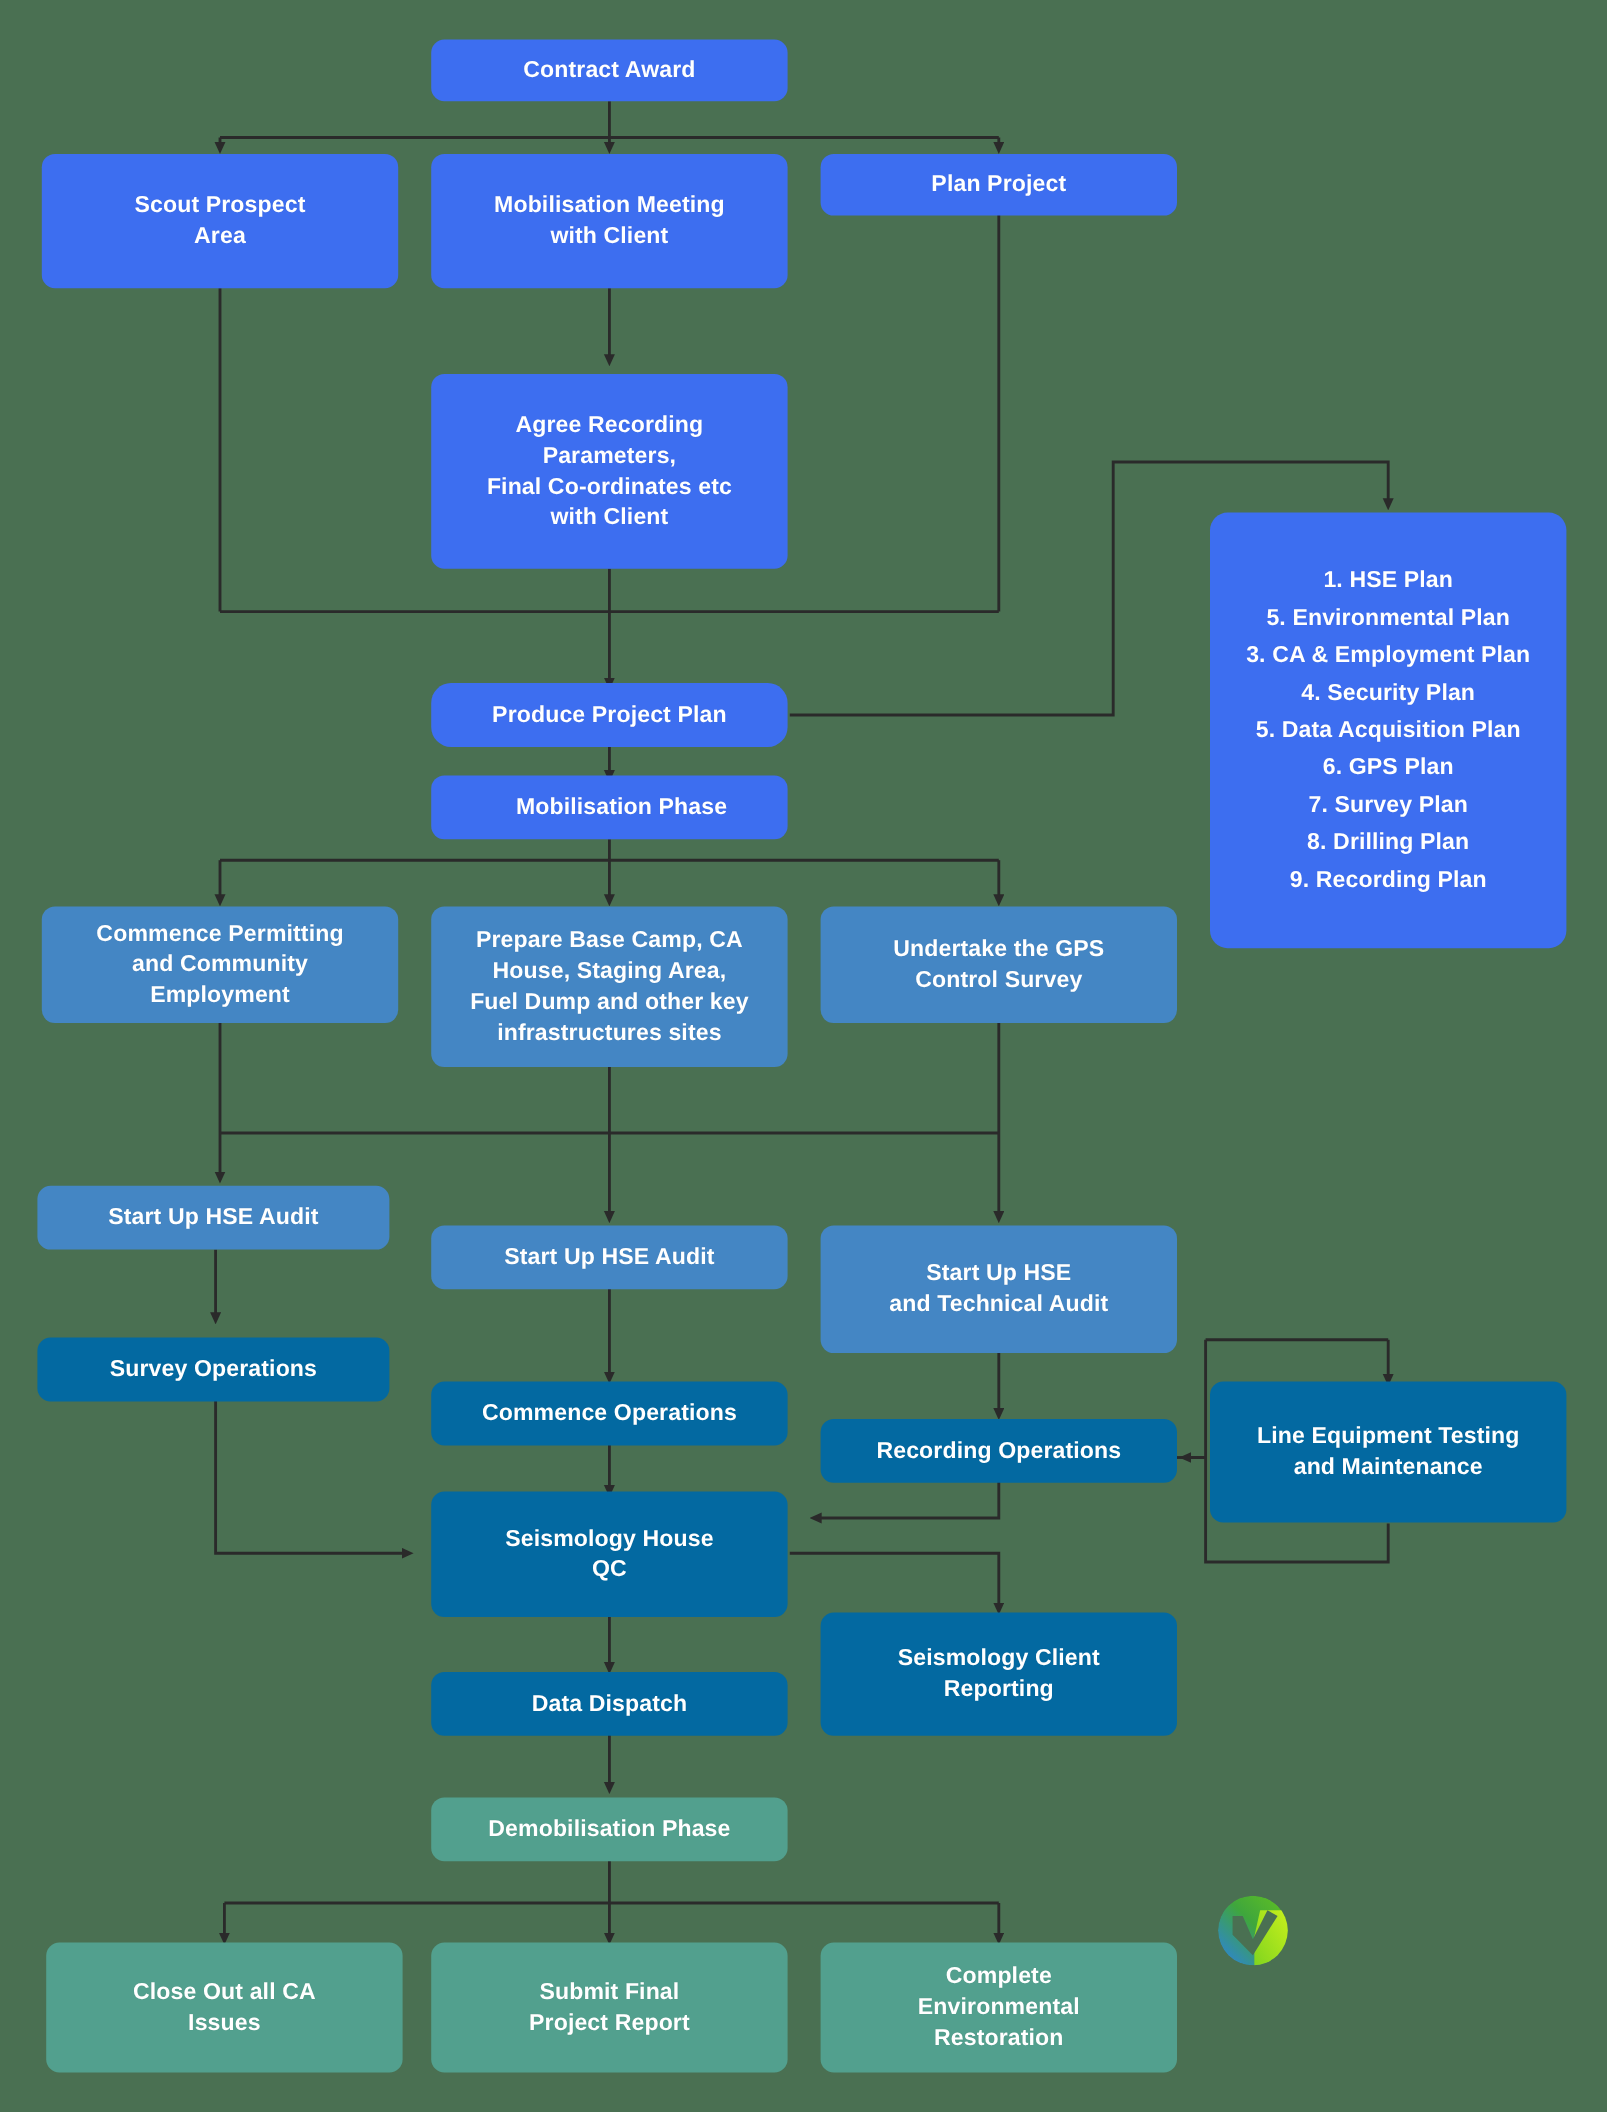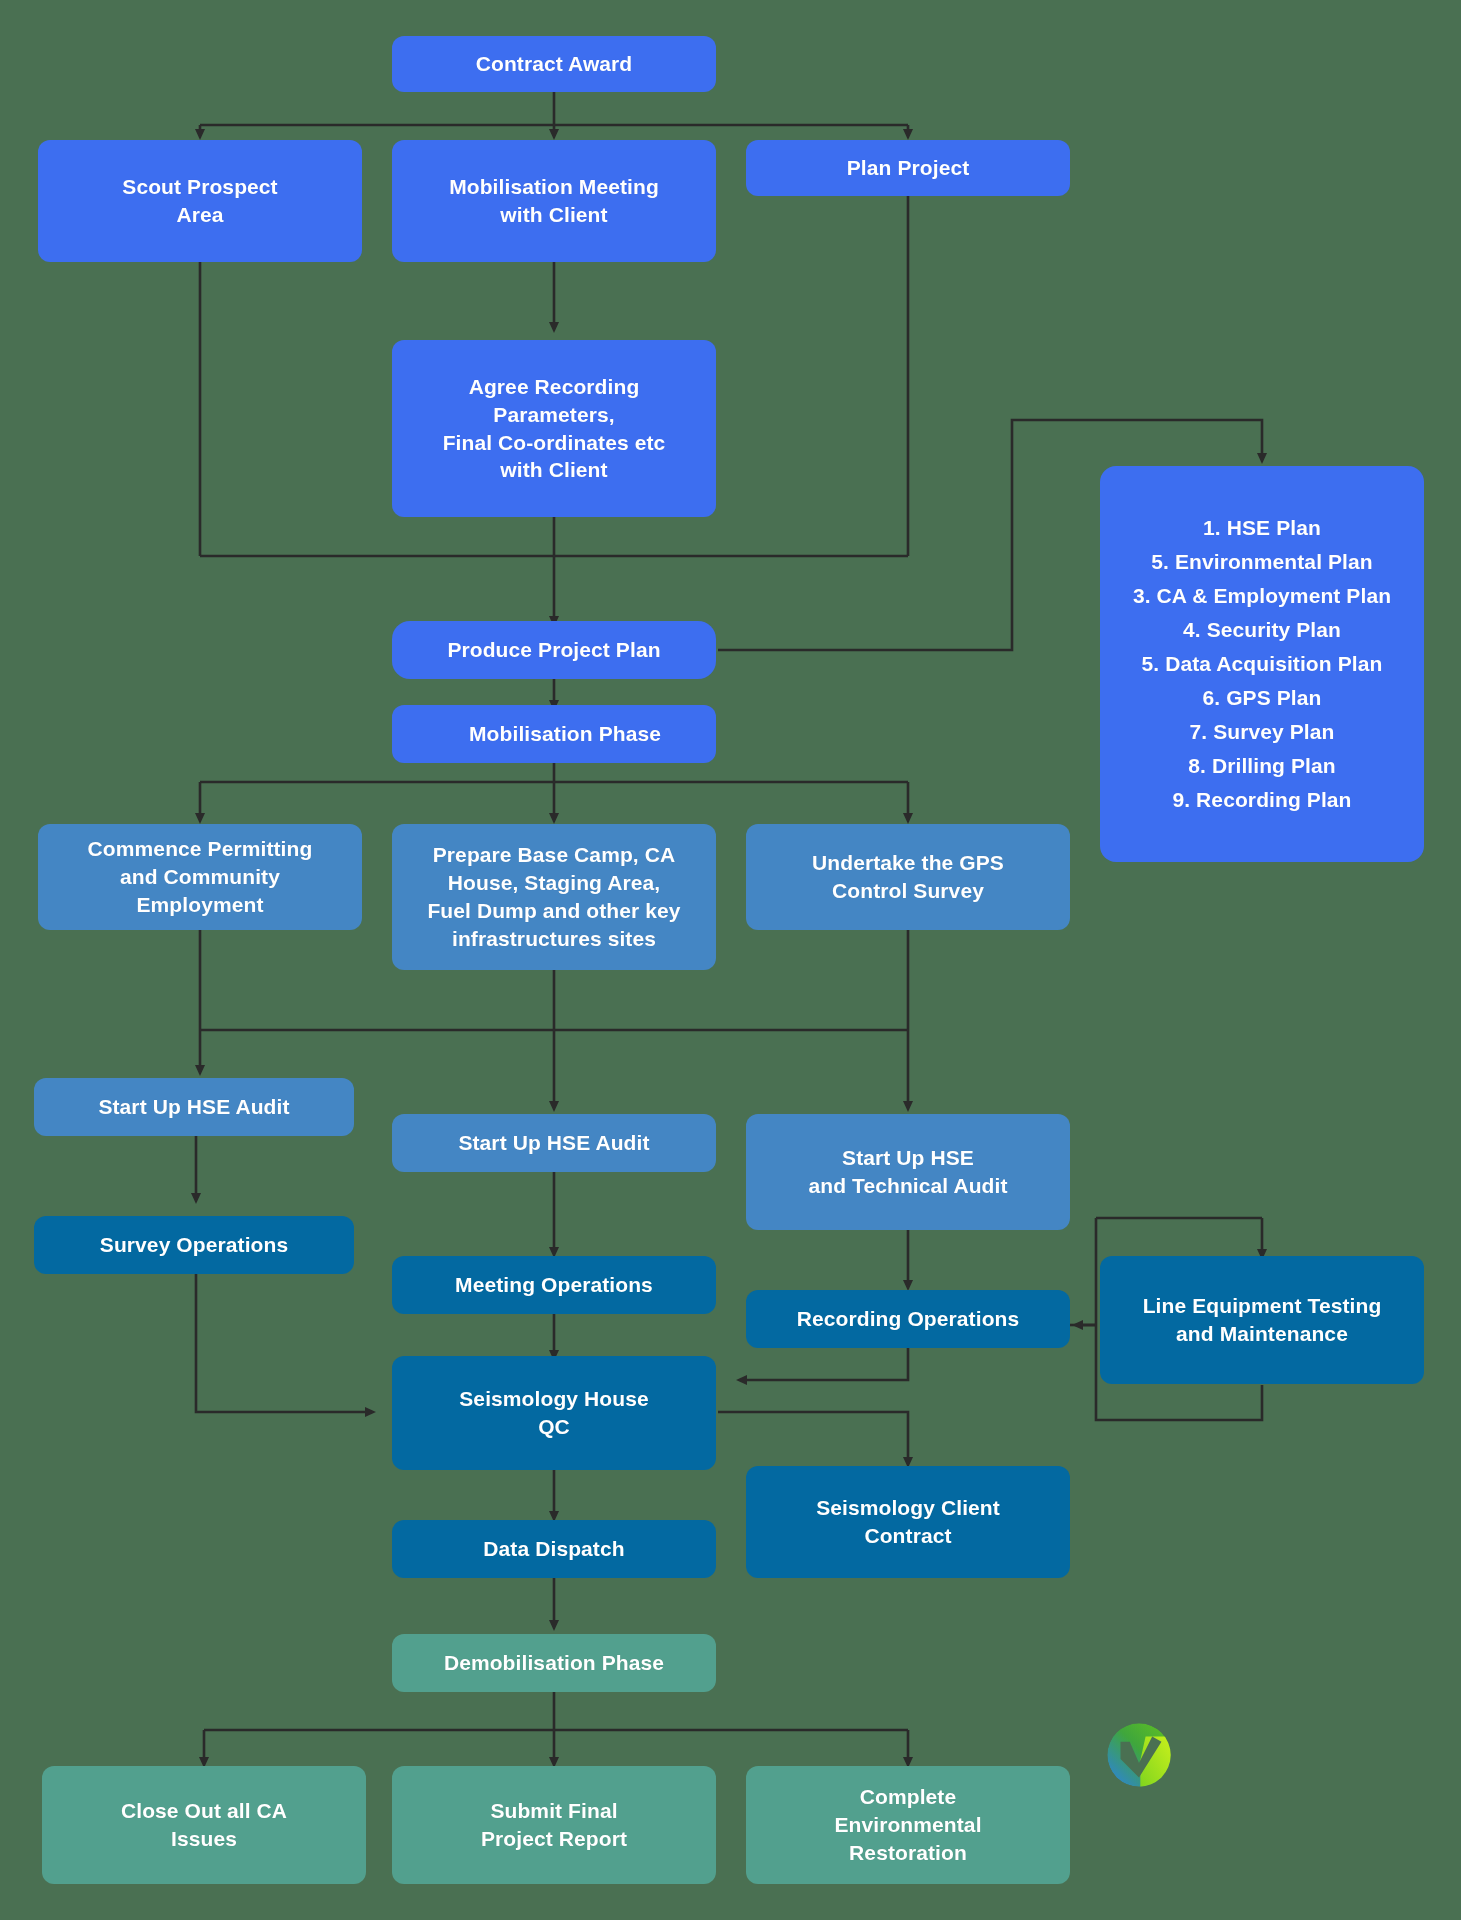--- a/index.html
+++ b/index.html
@@ -187,32 +187,32 @@
 
   <div class="node tier2" style="left:34px; top:1078px; width:320px; height:58px;">Start Up HSE Audit</div>
 
   <div class="node tier2" style="left:392px; top:1114px; width:324px; height:58px;">Start Up HSE Audit</div>
 
   <div class="node tier2" style="left:746px; top:1114px; width:324px; height:116px;">Start Up HSE
 and Technical Audit</div>
 
   <div class="node tier3" style="left:34px; top:1216px; width:320px; height:58px;">Survey Operations</div>
 
-  <div class="node tier3" style="left:392px; top:1256px; width:324px; height:58px;">Meeting Operations</div>
+  <div class="node tier3" style="left:392px; top:1256px; width:324px; height:58px;">Commence Operations</div>
 
   <div class="node tier3" style="left:746px; top:1290px; width:324px; height:58px;">Recording Operations</div>
 
   <div class="node tier3" style="left:1100px; top:1256px; width:324px; height:128px;">Line Equipment Testing
 and Maintenance</div>
 
   <div class="node tier3" style="left:392px; top:1356px; width:324px; height:114px;">Seismology House
 QC</div>
 
   <div class="node tier3" style="left:746px; top:1466px; width:324px; height:112px;">Seismology Client
-Contract</div>
+Reporting</div>
 
   <div class="node tier3" style="left:392px; top:1520px; width:324px; height:58px;">Data Dispatch</div>
 
   <div class="node tier4" style="left:392px; top:1634px; width:324px; height:58px;">Demobilisation Phase</div>
 
   <div class="node tier4" style="left:42px; top:1766px; width:324px; height:118px;">Close Out all CA
 Issues</div>
 
   <div class="node tier4" style="left:392px; top:1766px; width:324px; height:118px;">Submit Final
 Project Report</div>

